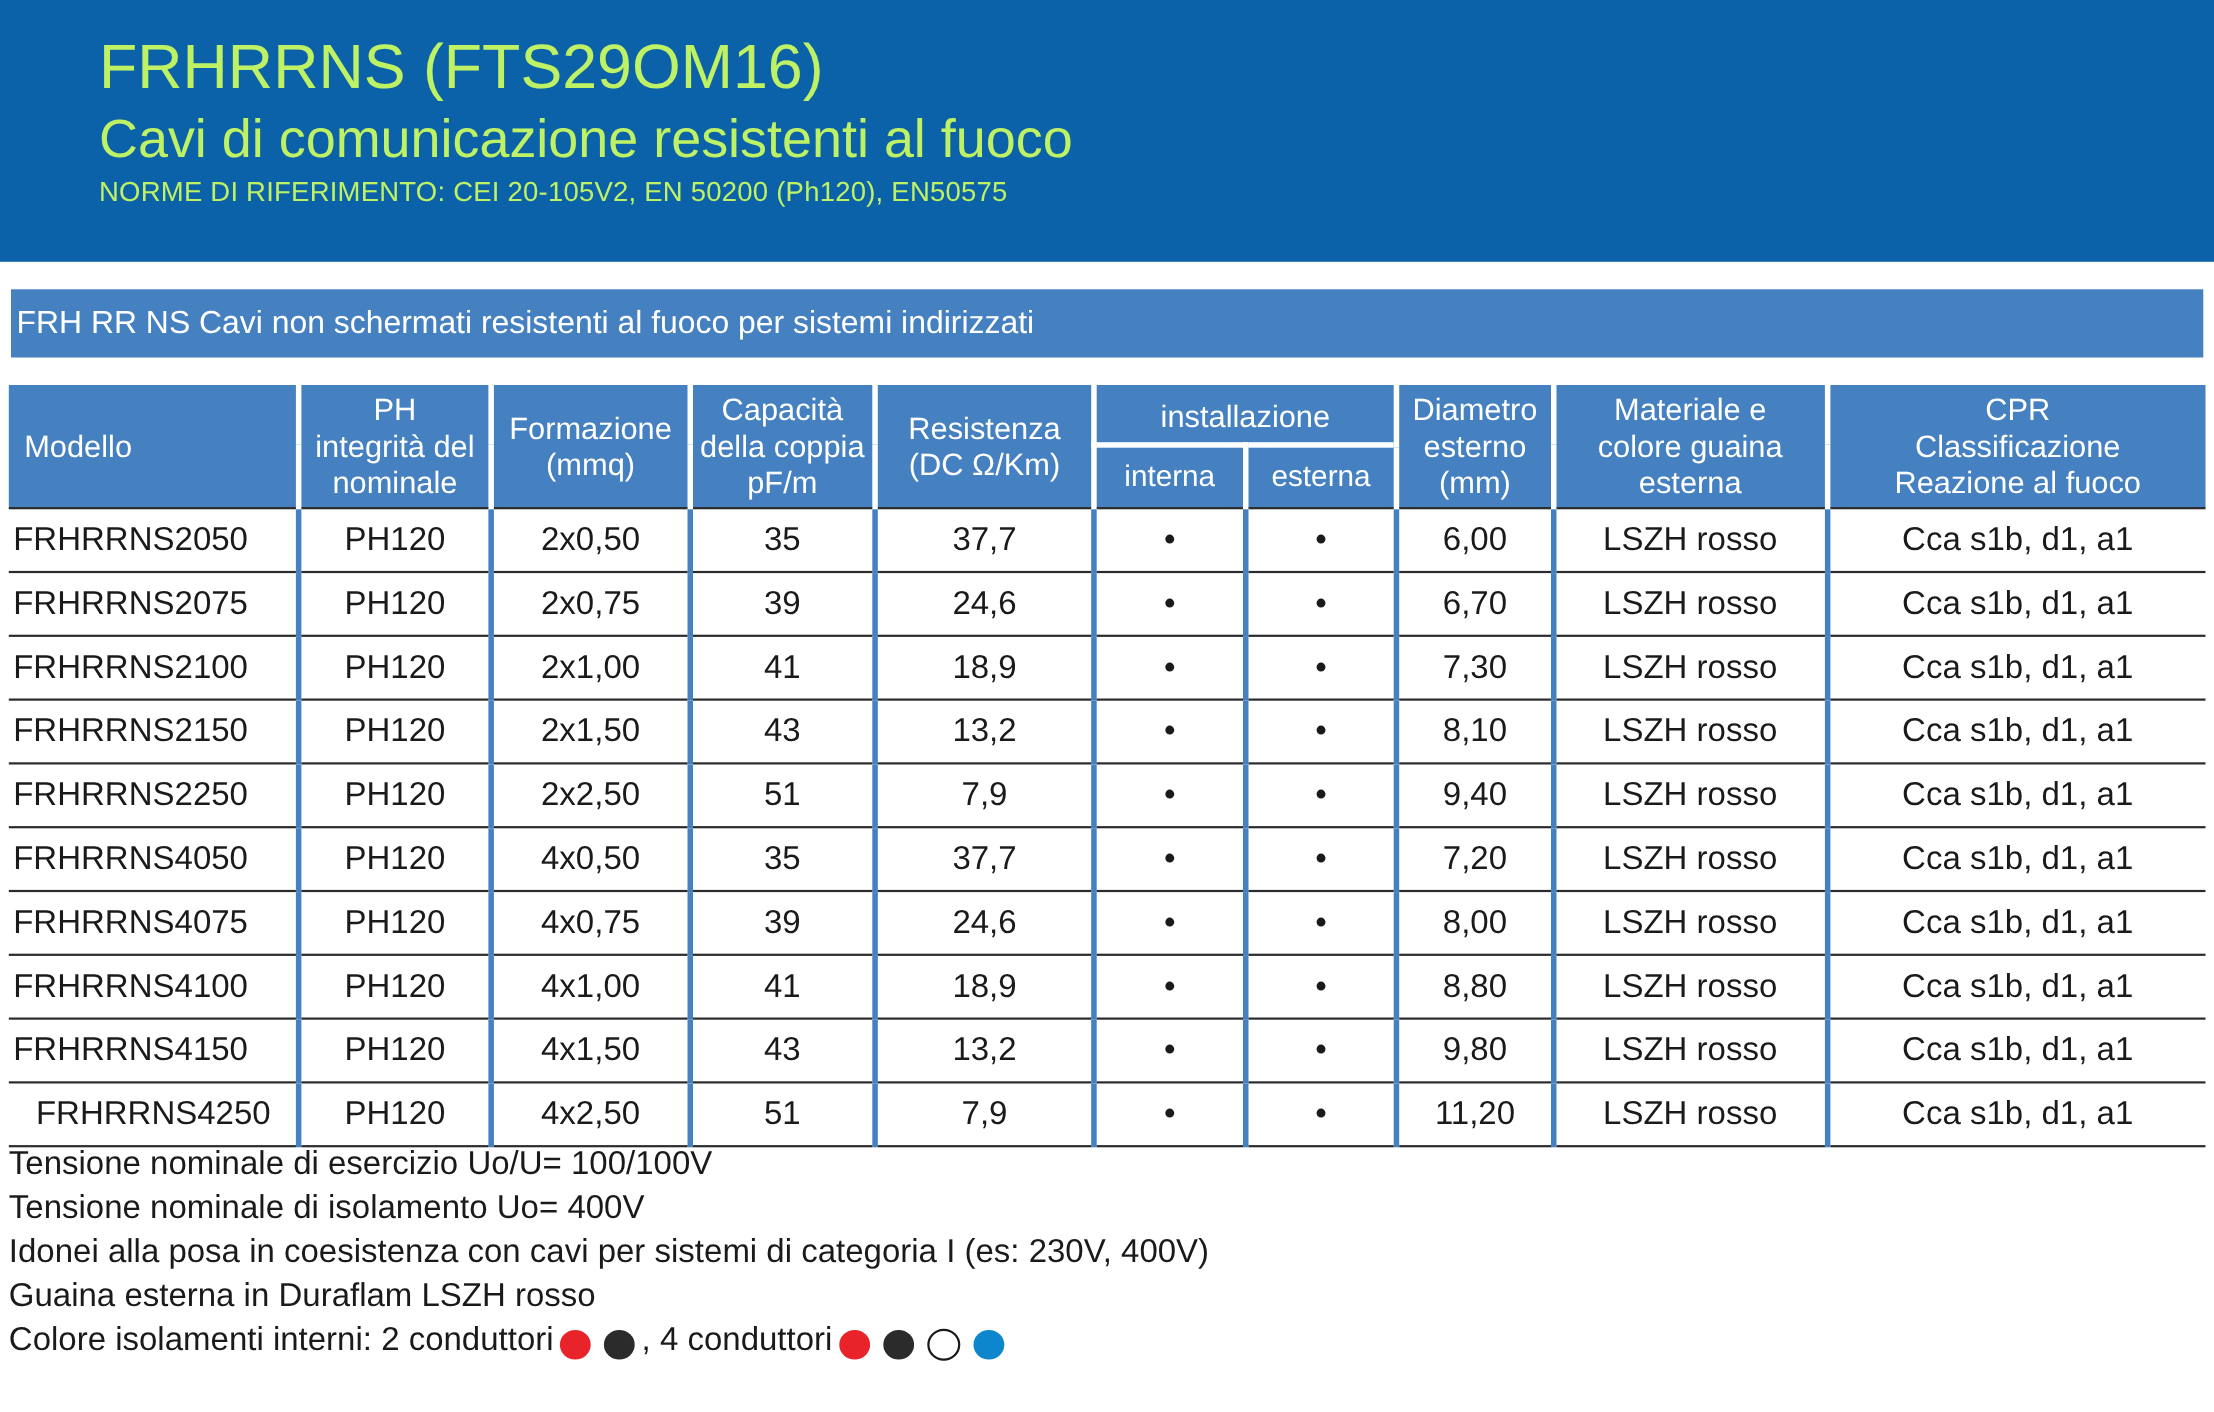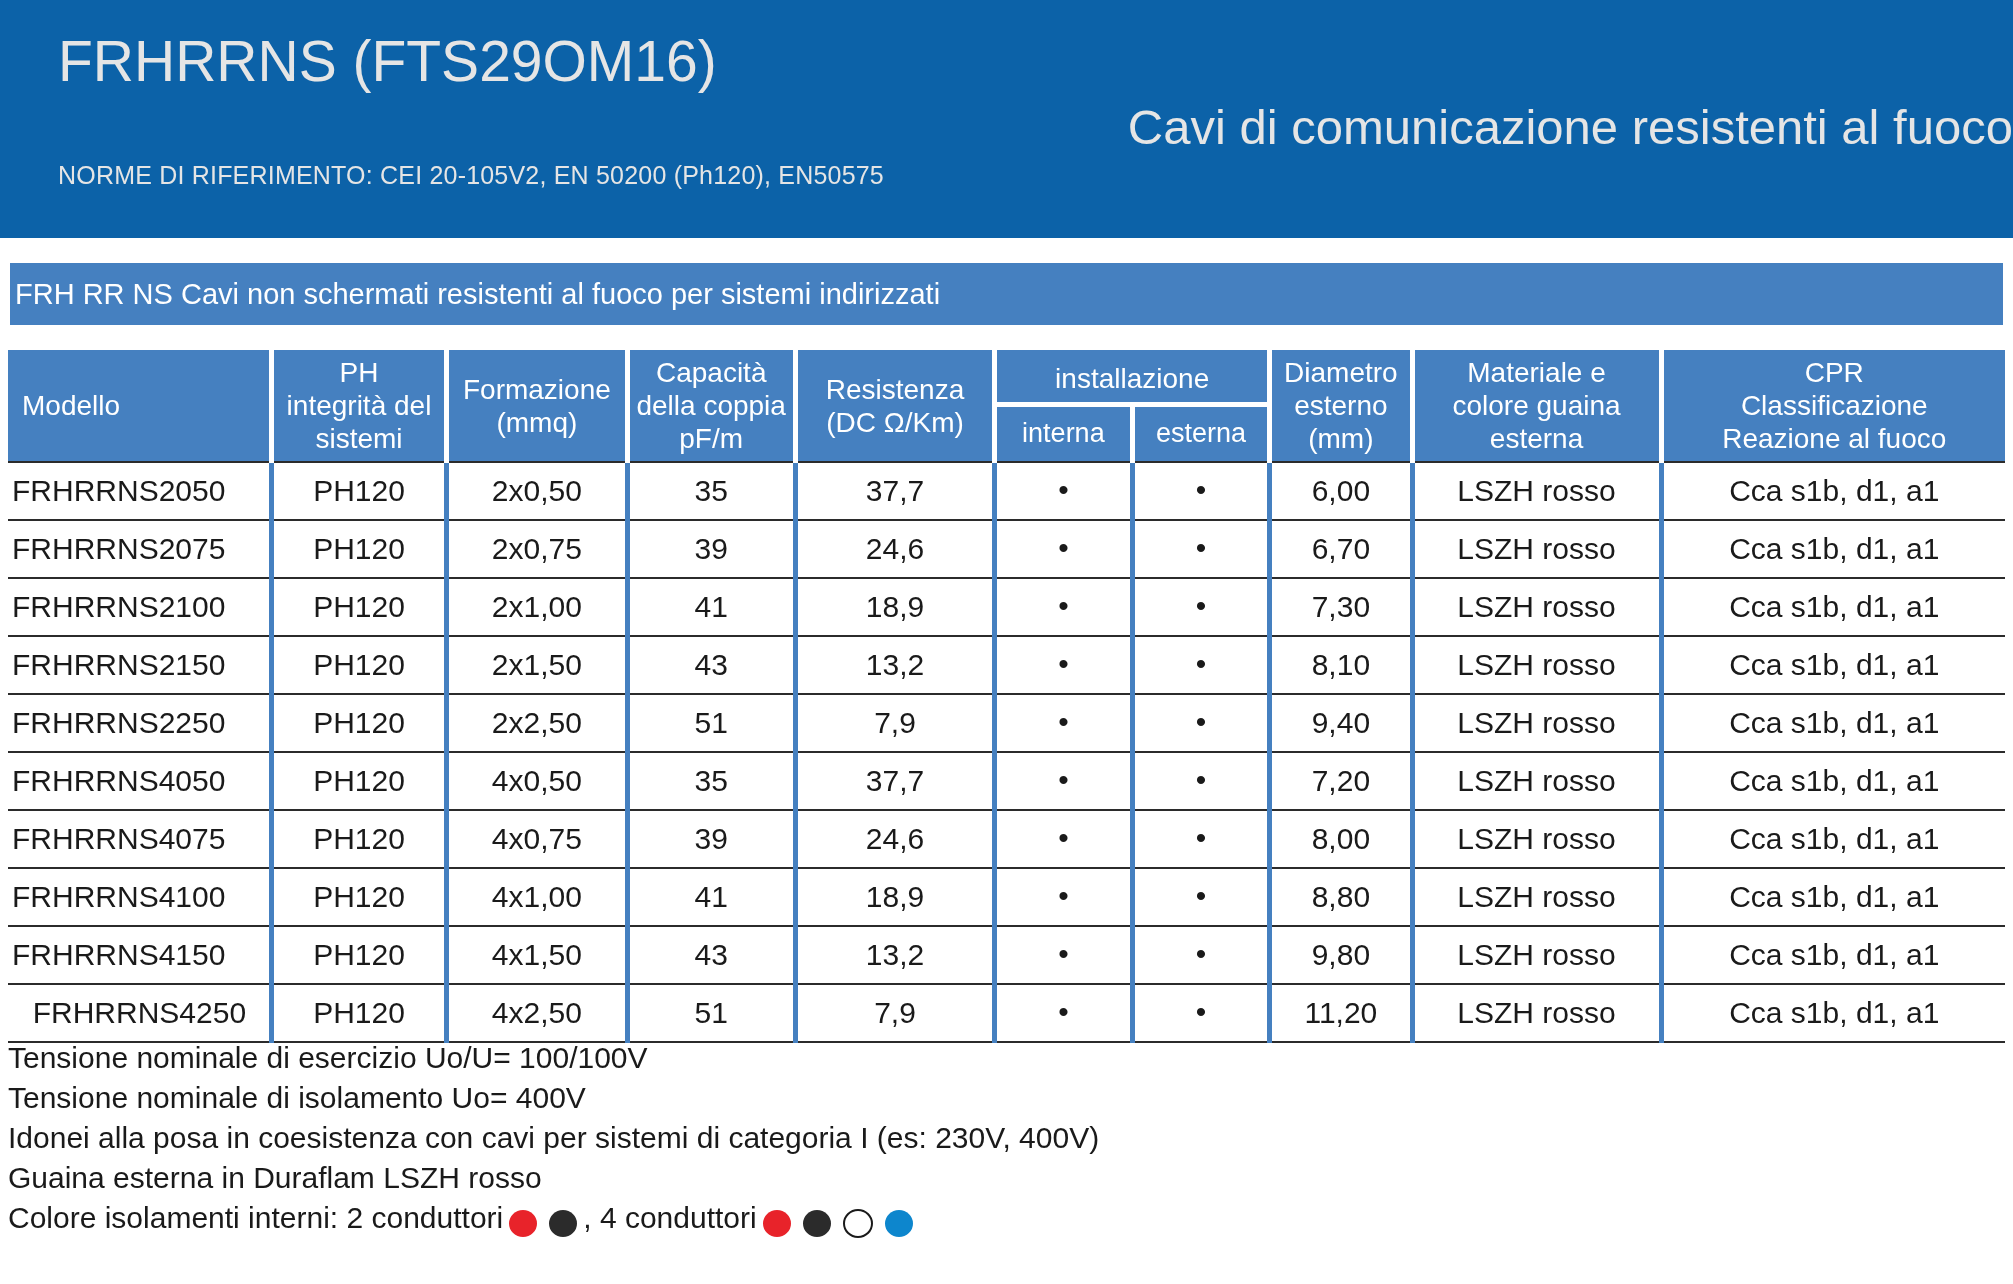--- a/index.html
+++ b/index.html
@@ -15,36 +15,35 @@
     overflow: hidden;
     position: relative;
   }
 
   
   .header {
     background: #0c62a8;
     width: 2013px;
     height: 238px;
     box-sizing: border-box;
-    padding: 26px 0 0 58px;
-    color: #e5e5e5;
+    padding: 26px 0 0 90px;
+    color: #bef264;
   }
   .header .title-1 {
     font-size: 57px;
     line-height: 70px;
     font-weight: 400;
     letter-spacing: 0px;
     white-space: nowrap;
   }
   .header .title-2 {
     font-size: 49px;
     line-height: 62px;
     font-weight: 400;
     white-space: nowrap;
-    text-align: right;
   }
   .header .norms {
     font-size: 25px;
     line-height: 34px;
     margin-top: 0;
     font-weight: 400;
     letter-spacing: 0.2px;
     white-space: nowrap;
   }
 
@@ -192,21 +191,21 @@
         <col class="c-cpr">
     </colgroup>
     <thead>
       <tr>
         <th class="first-col" rowspan="2">
           <span>Modello</span>
         </th>
         <th rowspan="2">
           <div>PH</div>
           <div>integrità del</div>
-          <div>sistemi</div>
+          <div>nominale</div>
         </th>
         <th rowspan="2">
           <div>Formazione</div>
           <div>(mmq)</div>
         </th>
         <th rowspan="2">
           <div>Capacità</div>
           <div>della coppia</div>
           <div>pF/m</div>
         </th>

